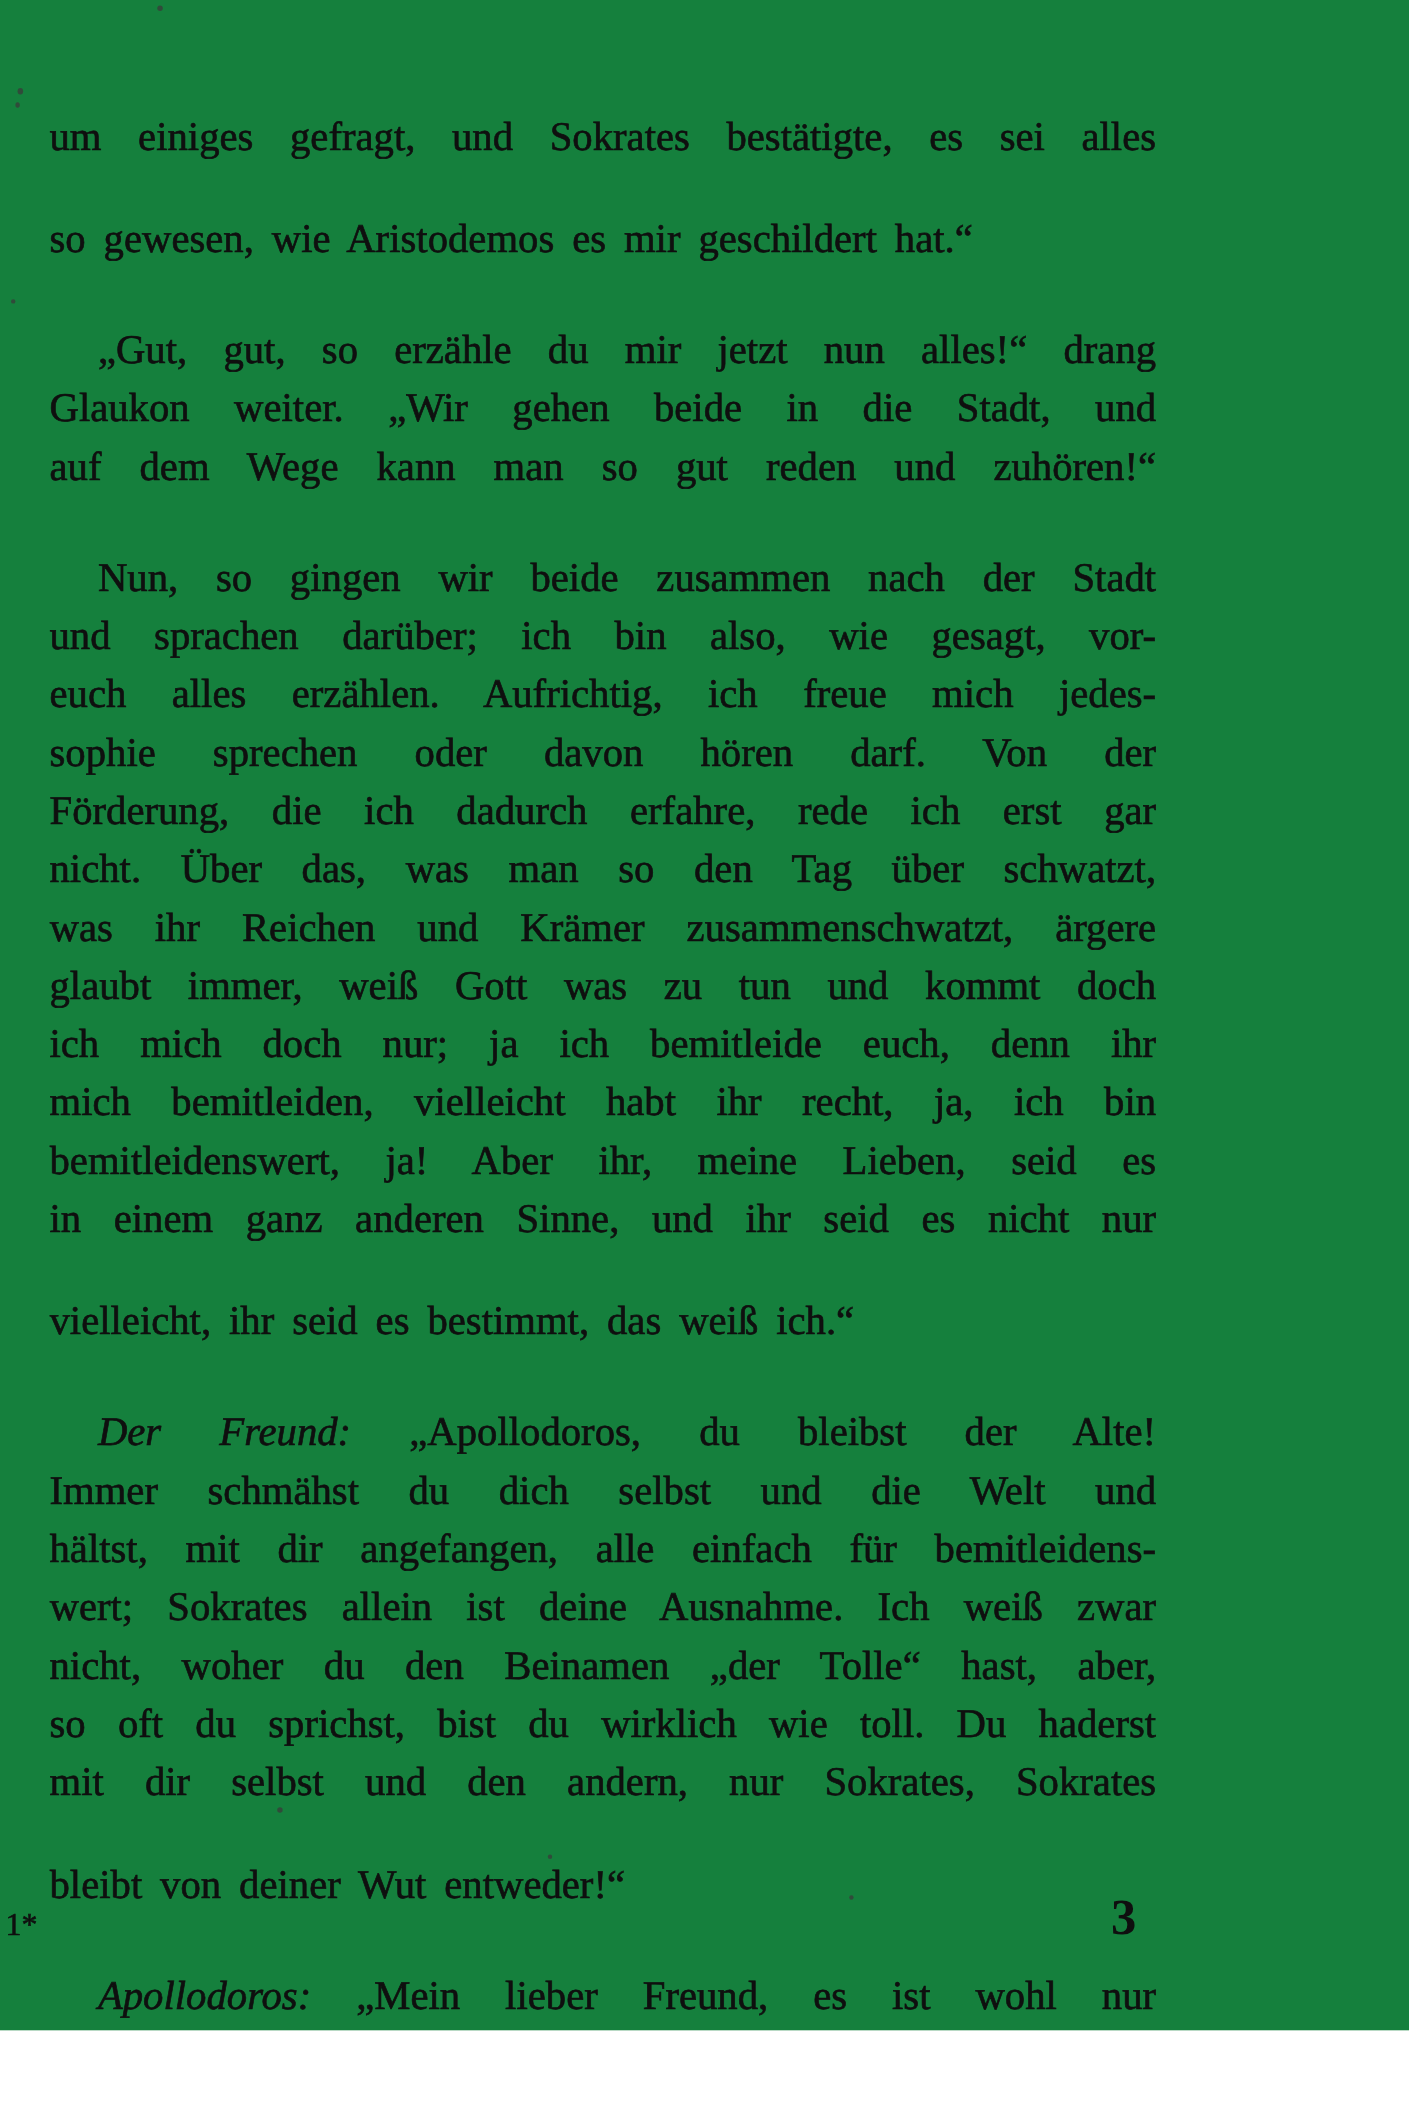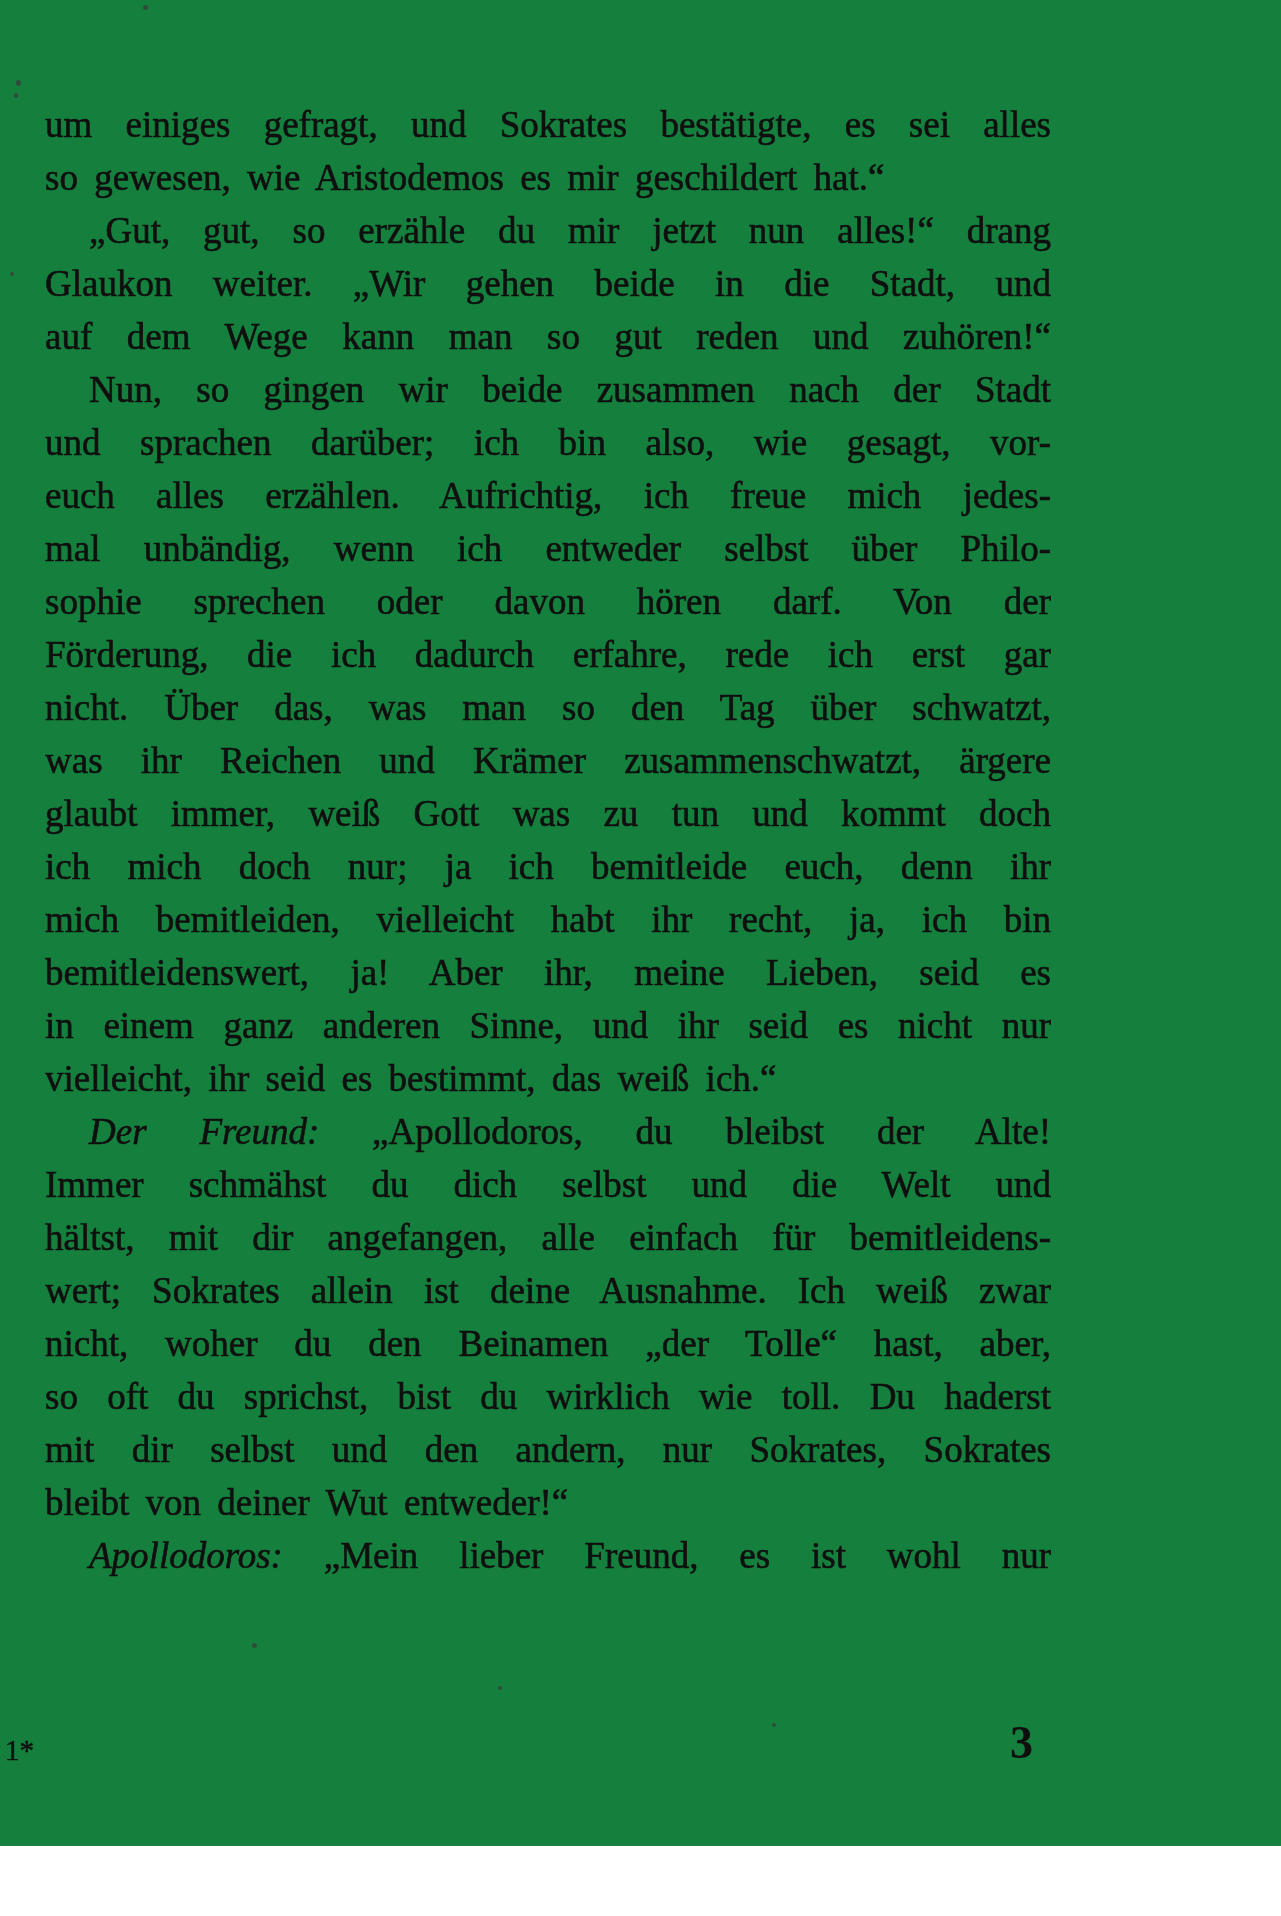--- a/index.html
+++ b/index.html
@@ -34,22 +34,22 @@
   
   .line.just {
     text-align: justify;
   }
   .line.just::after {
     content: "";
     display: inline-block;
     width: 100%;
     height: 0;
   }
-  .line.indent { padding-left: 44px; }
-  .line.stretch { word-spacing: 0.19em; }
+  .line.indent { padding-left: 44px; margin-top: 48px; }
+  .line.stretch { word-spacing: 0.19em; margin-top: 40px; }
   .seg-italic { font-style: italic; }
   .footer-mark {
     position: absolute;
     left: 5px;
     top: 1736px;
     font-size: 29px;
     line-height: 1;
     -webkit-text-stroke: 0.5px #0f0f0f;
   }
   .page-number {
@@ -73,21 +73,20 @@
 <div class="page">
   <div class="text-block">
       <div class="line just"><span class="seg-roman">um einiges gefragt, und Sokrates bestätigte, es sei alles</span></div>
       <div class="line stretch"><span class="seg-roman">so gewesen, wie Aristodemos es mir geschildert hat.“</span></div>
       <div class="line just indent"><span class="seg-roman">„Gut, gut, so erzähle du mir jetzt nun alles!“ drang</span></div>
       <div class="line just"><span class="seg-roman">Glaukon weiter. „Wir gehen beide in die Stadt, und</span></div>
       <div class="line just"><span class="seg-roman">auf dem Wege kann man so gut reden und zuhören!“</span></div>
       <div class="line just indent"><span class="seg-roman">Nun, so gingen wir beide zusammen nach der Stadt</span></div>
       <div class="line just"><span class="seg-roman">und sprachen darüber; ich bin also, wie gesagt, vor-</span></div>
       <div class="line just"><span class="seg-roman">euch alles erzählen. Aufrichtig, ich freue mich jedes-</span></div>
-      <div class="line just"><span class="seg-roman">mal unbändig, wenn ich entweder selbst über Philo-</span></div>
       <div class="line just"><span class="seg-roman">sophie sprechen oder davon hören darf. Von der</span></div>
       <div class="line just"><span class="seg-roman">Förderung, die ich dadurch erfahre, rede ich erst gar</span></div>
       <div class="line just"><span class="seg-roman">nicht. Über das, was man so den Tag über schwatzt,</span></div>
       <div class="line just"><span class="seg-roman">was ihr Reichen und Krämer zusammenschwatzt, ärgere</span></div>
       <div class="line just"><span class="seg-roman">glaubt immer, weiß Gott was zu tun und kommt doch</span></div>
       <div class="line just"><span class="seg-roman">ich mich doch nur; ja ich bemitleide euch, denn ihr</span></div>
       <div class="line just"><span class="seg-roman">mich bemitleiden, vielleicht habt ihr recht, ja, ich bin</span></div>
       <div class="line just"><span class="seg-roman">bemitleidenswert, ja! Aber ihr, meine Lieben, seid es</span></div>
       <div class="line just"><span class="seg-roman">in einem ganz anderen Sinne, und ihr seid es nicht nur</span></div>
       <div class="line stretch"><span class="seg-roman">vielleicht, ihr seid es bestimmt, das weiß ich.“</span></div>

